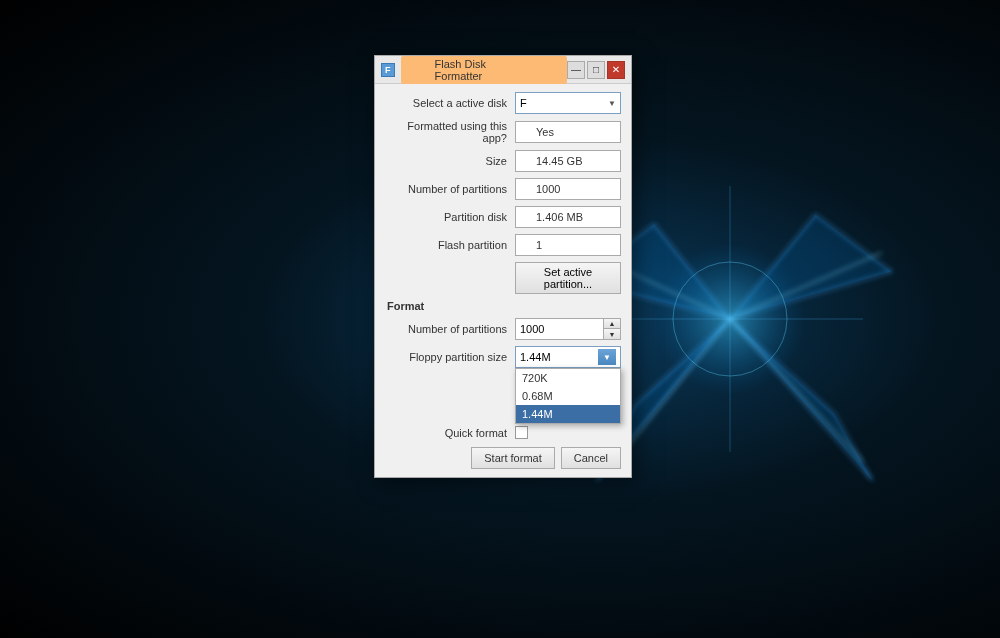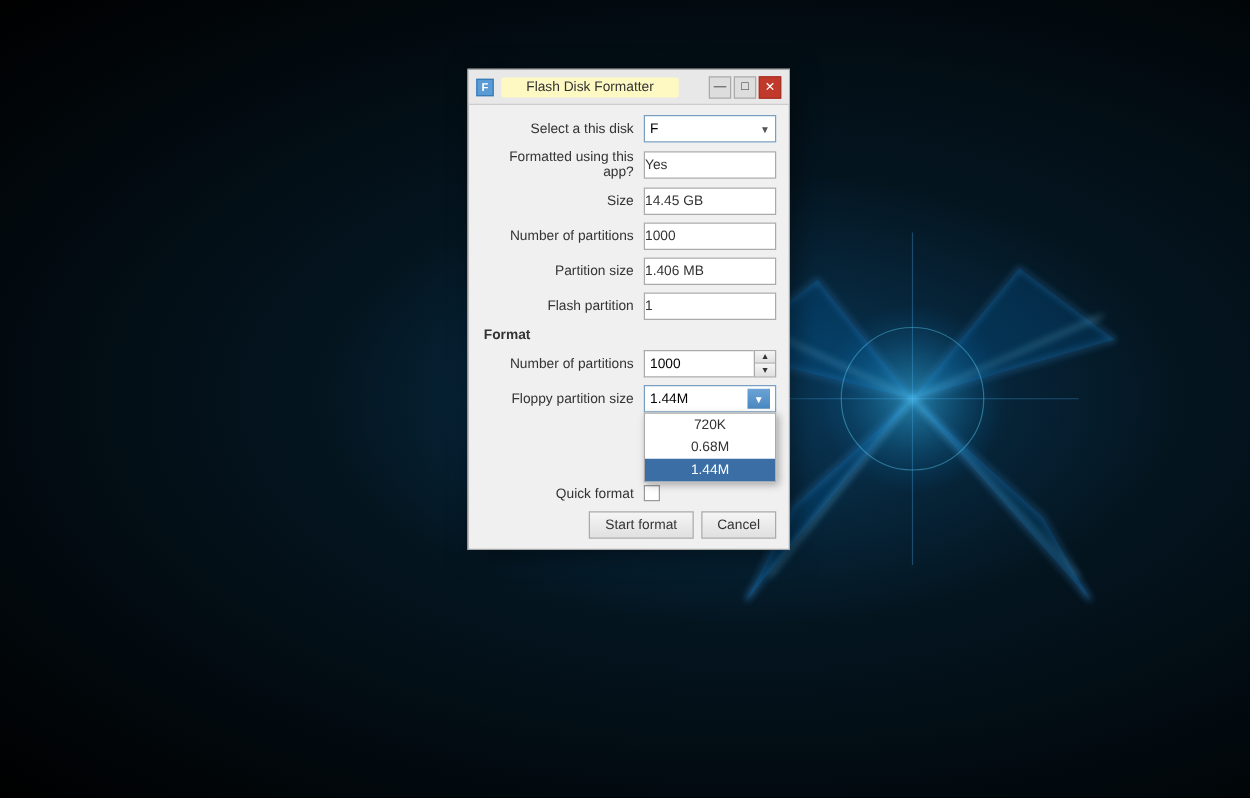--- a/index.html
+++ b/index.html
@@ -72,22 +72,22 @@
       align-items: center;
       justify-content: center;
       font-size: 9px;
       color: white;
       font-weight: bold;
     }
 
     .dialog-title-text {
       font-size: 11px;
       color: #333;
-      background: #fef9c3;
-      padding: 2px 20px;
+      background: #fdba74;
+      padding: 2px 34px;
       border-radius: 2px;
     }
 
     .dialog-controls {
       display: flex;
       gap: 2px;
     }
 
     .title-btn {
       width: 18px;
@@ -140,21 +140,21 @@
       flex: 0 0 130px;
       padding-right: 8px;
       font-size: 11px;
       color: #333;
     }
 
     .form-value {
       flex: 1;
       background: white;
       border: 1px solid #aaa;
-      padding: 2px 0;
+      padding: 2px 20px;
       font-size: 11px;
       color: #333;
       height: 22px;
       display: flex;
       align-items: center;
     }
 
     .form-select {
       flex: 1;
       background: white;
@@ -273,21 +273,20 @@
       border: 1px solid #aaa;
       z-index: 100;
       box-shadow: 2px 2px 6px rgba(0,0,0,0.3);
     }
 
     .dropdown-option {
       padding: 3px 6px;
       font-size: 11px;
       cursor: pointer;
       color: #333;
-      text-align: center;
     }
 
     .dropdown-option.selected {
       background: #3a6ea5;
       color: white;
     }
 
     
     .checkbox-container {
       flex: 1;
@@ -382,21 +381,21 @@
       <div class="title-btn">—</div>
       <div class="title-btn">□</div>
       <div class="title-btn close">✕</div>
     </div>
   </div>
 
 
   <div class="form-content">
 
     <div class="form-row">
-      <div class="form-label">Select a this disk</div>
+      <div class="form-label">Select a active disk</div>
       <div class="form-select">
         <span>F</span>
         <span class="select-arrow">▼</span>
       </div>
     </div>
 
     <div class="form-row">
       <div class="form-label">Formatted using this app?</div>
       <div class="form-value">Yes</div>
     </div>
@@ -405,29 +404,33 @@
       <div class="form-label">Size</div>
       <div class="form-value">14.45 GB</div>
     </div>
 
     <div class="form-row">
       <div class="form-label">Number of partitions</div>
       <div class="form-value">1000</div>
     </div>
 
     <div class="form-row">
-      <div class="form-label">Partition size</div>
+      <div class="form-label">Partition disk</div>
       <div class="form-value">1.406 MB</div>
     </div>
 
     <div class="form-row">
       <div class="form-label">Flash partition</div>
       <div class="form-value">1</div>
     </div>
 
+    <div class="form-row">
+      <div class="form-label"></div>
+      <div class="btn-set-active">Set active partition...</div>
+    </div>
 
     <div class="section-header">Format</div>
 
     <div class="form-row">
       <div class="form-label">Number of partitions</div>
       <div class="spinner-container">
         <div class="spinner-input">1000</div>
         <div class="spinner-buttons">
           <div class="spinner-btn">▲</div>
           <div class="spinner-btn">▼</div>

